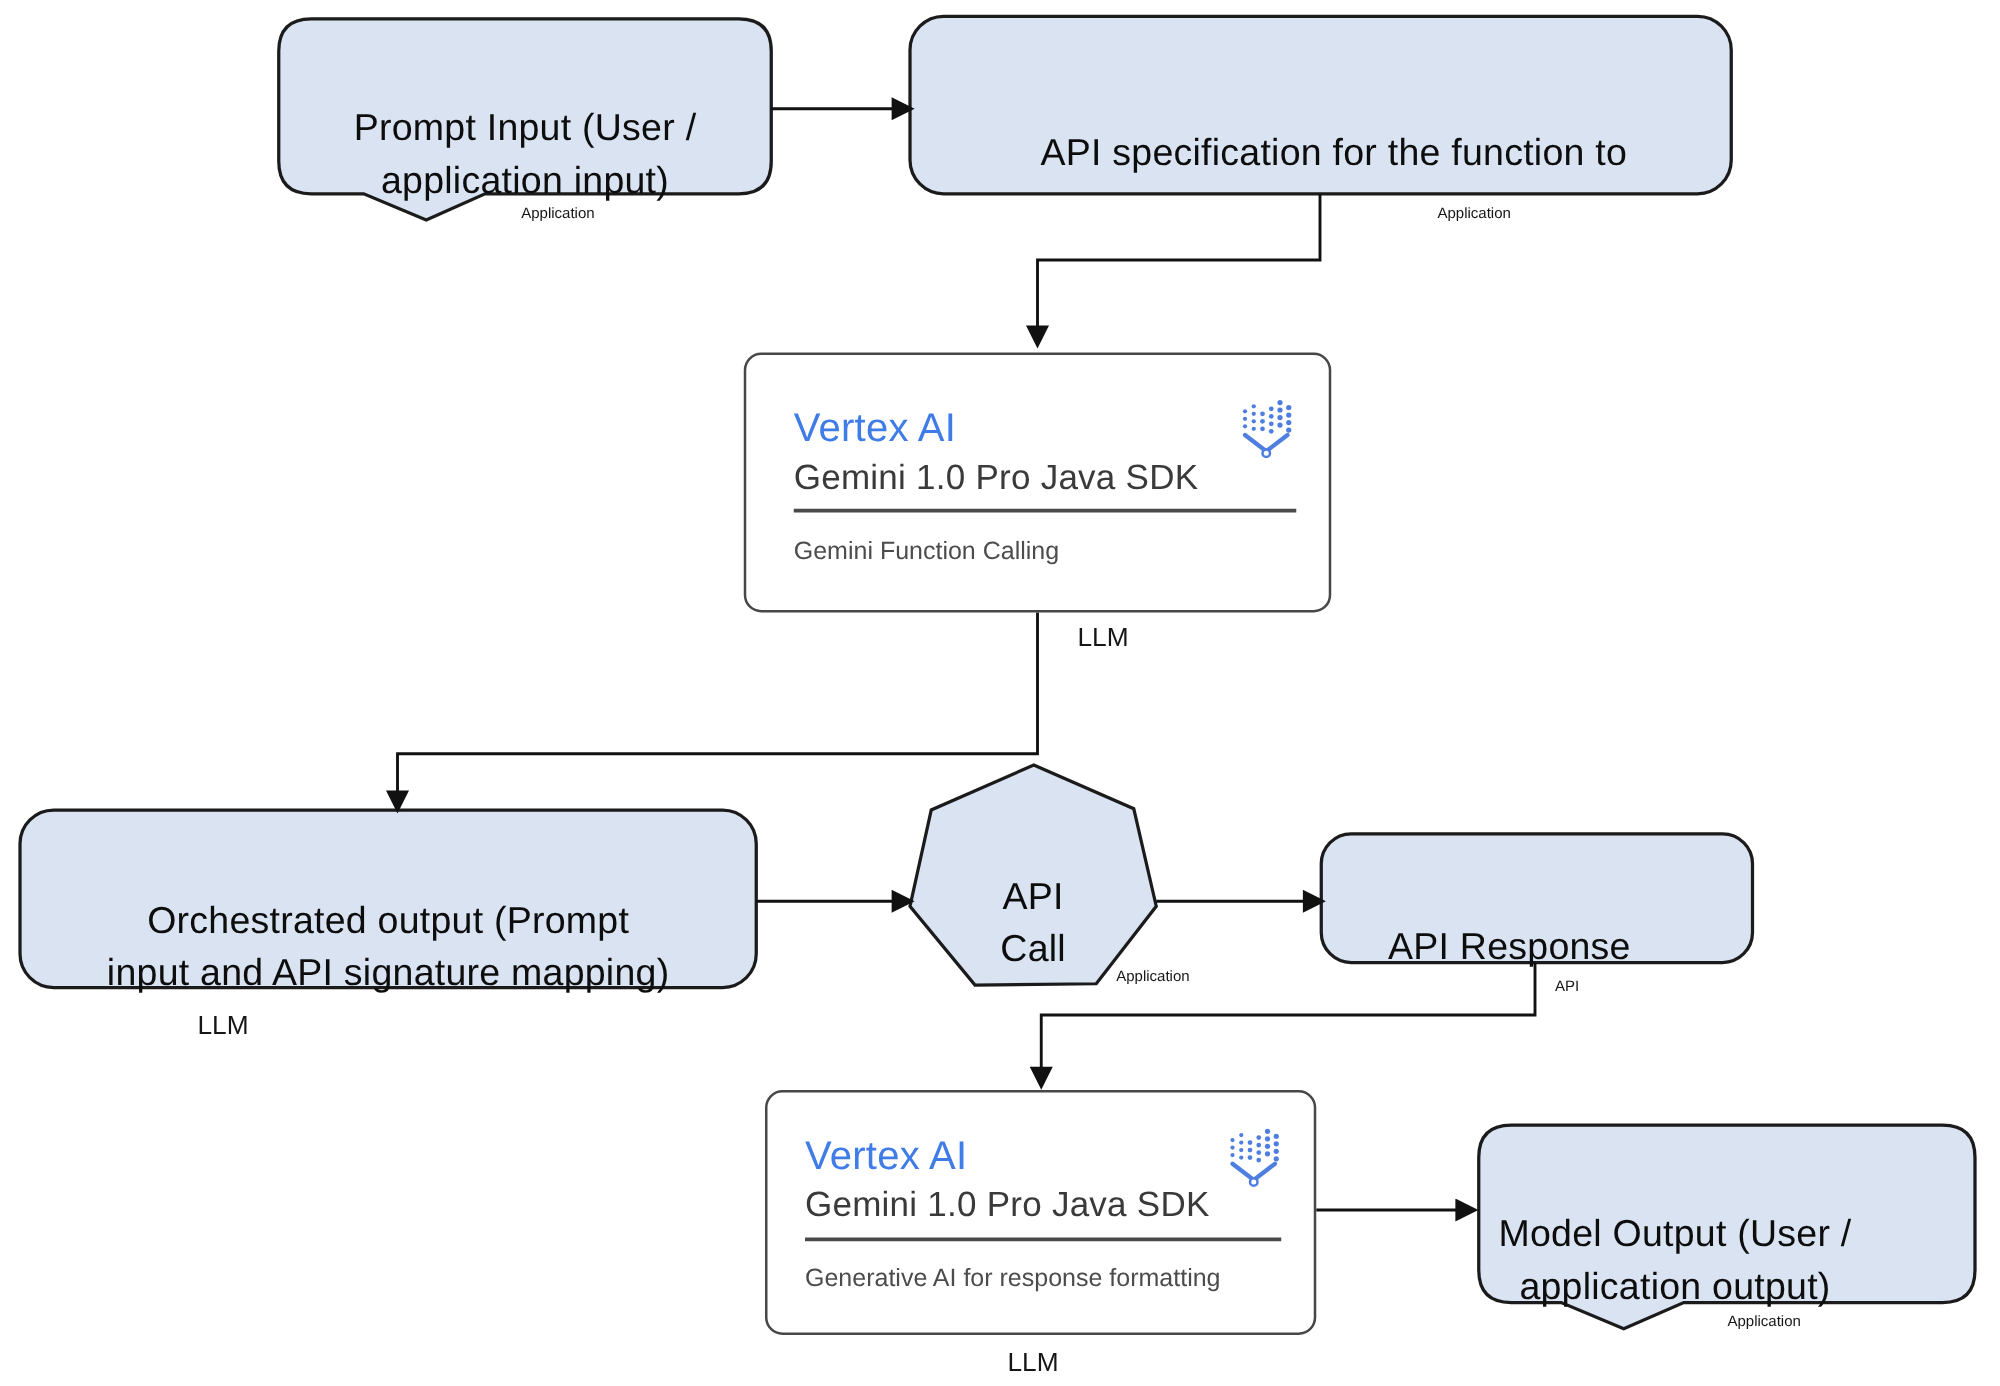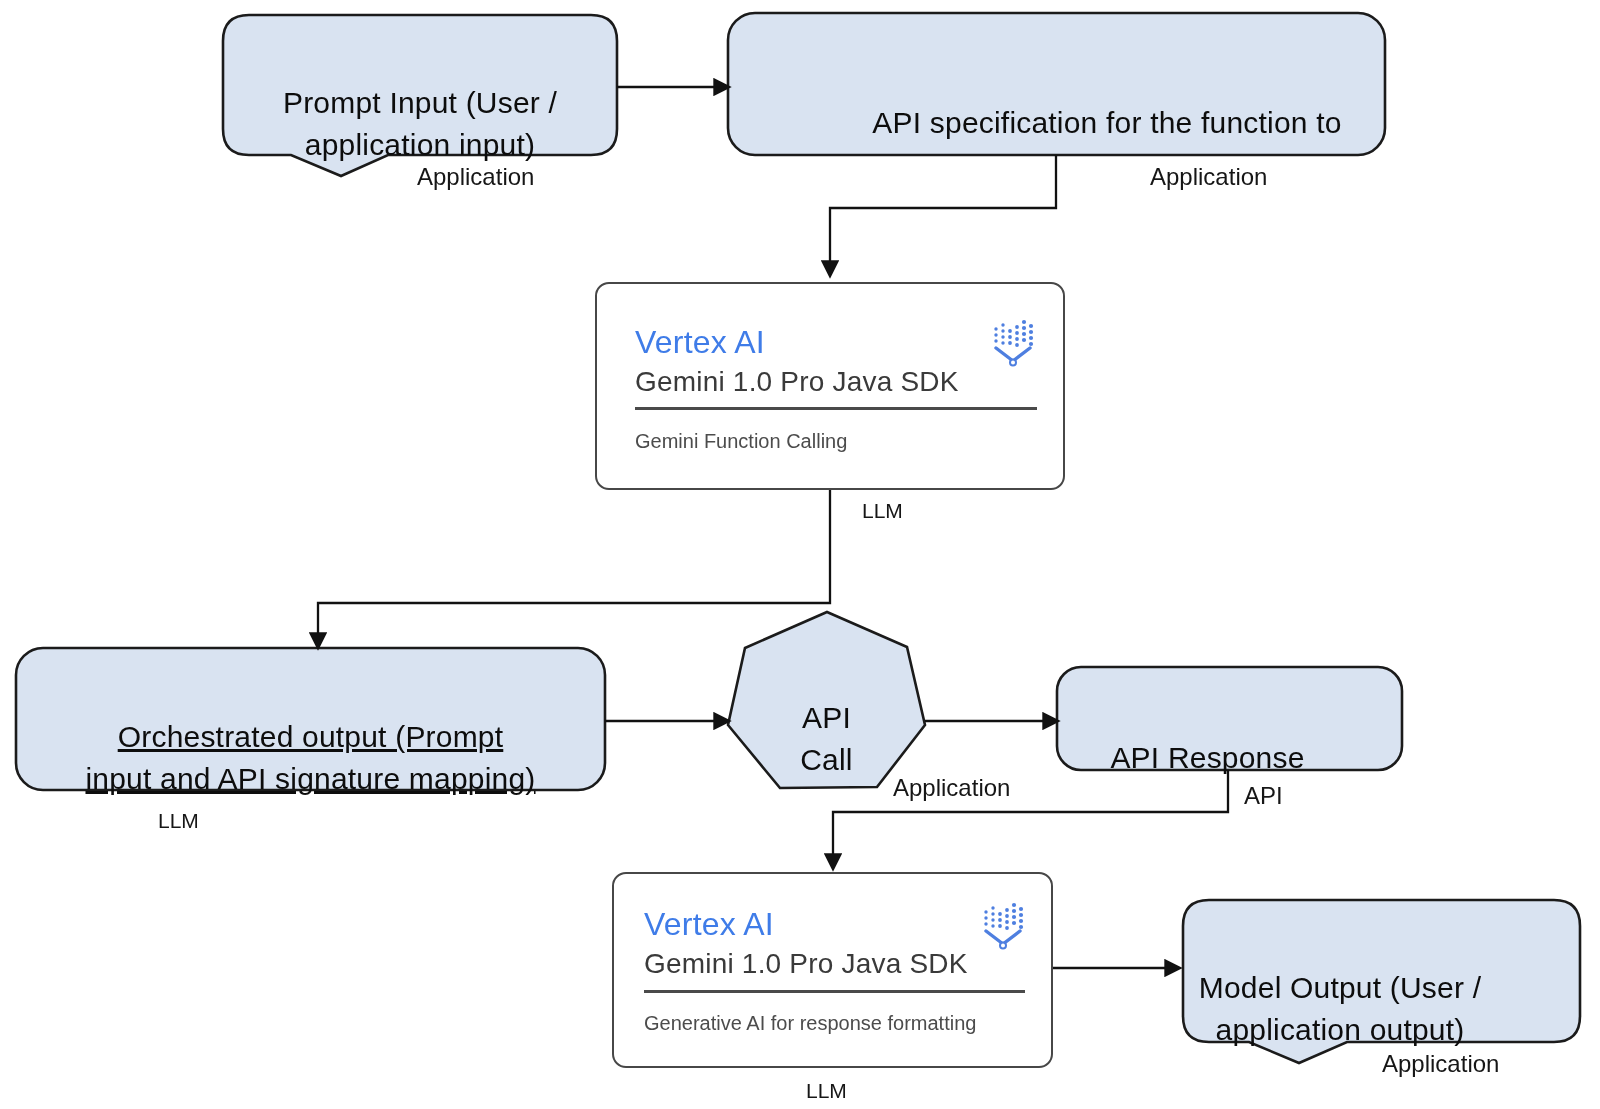--- a/index.html
+++ b/index.html
@@ -3,21 +3,21 @@
 <meta charset="utf-8">
 <style>
   html,body{margin:0;padding:0;background:#fff;}
   #canvas{position:relative;width:1600px;height:1109px;background:#ffffff;overflow:hidden;
           font-family:"Liberation Sans", sans-serif;}
   #shapes{position:absolute;left:0;top:0;width:1600px;height:1109px;}
   .overlay{position:absolute;display:flex;flex-direction:column;align-items:center;justify-content:center;
            text-align:center;pointer-events:none;margin-top:39px;}
   .node-text{font-size:30px;line-height:1.4;color:#0d0d0d;letter-spacing:.2px;}
   .node-text span{display:block;}
-  .badge{position:absolute;font-size:24px;color:#161616;white-space:nowrap;}
+  .badge{position:absolute;font-size:12px;color:#161616;white-space:nowrap;}
   .card{position:absolute;background:#ffffff;border:2px solid #474747;border-radius:14px;box-sizing:border-box;}
   .v-title{position:absolute;font-size:32px;color:#3f7ce8;letter-spacing:.2px;white-space:nowrap;}
   .v-model{position:absolute;font-size:28px;color:#3a3a3a;letter-spacing:.2px;white-space:nowrap;}
   .v-divider{position:absolute;height:3px;background:#4a4a4a;}
   .v-caption{position:absolute;font-size:20px;color:#4c4c4c;white-space:nowrap;}
   .v-icon{position:absolute;}
 </style>
 </head>
 <body>
 
@@ -50,21 +50,21 @@
     <polyline points="1228,770 1228,812 833,812 833,857" fill="none" stroke="#111111" stroke-width="2.3" marker-end="url(#arrow)"></polyline>
     <polyline points="1053,968 1168,968" fill="none" stroke="#111111" stroke-width="2.3" marker-end="url(#arrow)"></polyline>
   </svg>
 
   <div class="overlay node-text" style="left:223px;top:15px;width:394px;height:140px;">
     <span>Prompt Input (User /</span>
     <span>application input)</span>
   </div>
   <span class="badge" style="left:417px;top:163px;">Application</span>
 
-  <div class="overlay node-text" style="left:728px;top:13px;width:758px;height:142px;">
+  <div class="overlay node-text" style="left:688px;top:13px;width:758px;height:142px;">
     <span>API specification for the function to</span>
   </div>
   <span class="badge" style="left:1150px;top:163px;">Application</span>
 
   <div class="card" style="left:595px;top:282px;width:470px;height:208px;">
     <span class="v-title" style="left:38px;top:40px;">Vertex AI</span>
     <span class="v-model" style="left:38px;top:82px;">Gemini 1.0 Pro Java SDK</span>
     <div class="v-divider" style="left:38px;top:123px;width:402px;"></div>
     <span class="v-caption" style="left:38px;top:146px;">Gemini Function Calling</span>
     <svg class="v-icon" style="left:393px;top:33px;" width="46" height="50" viewBox="0 0 46 50">
@@ -91,21 +91,21 @@
           <circle cx="41" cy="15" r="2.1"></circle>
           <circle cx="41" cy="21" r="2.1"></circle>
           <circle cx="41" cy="27" r="2.1"></circle>
       </g>
       <path d="M6 31 L23 44 L40 31" fill="none" stroke="#4e7fe0" stroke-width="3.4" stroke-linecap="round" stroke-linejoin="round"></path>
       <circle cx="23" cy="45.5" r="3" fill="#ffffff" stroke="#4e7fe0" stroke-width="2"></circle>
     </svg>
   </div>
   <span class="badge" style="left:862px;top:499px;font-size:21px;">LLM</span>
 
-  <div class="overlay node-text" style="left:16px;top:648px;width:589px;height:142px;text-decoration:underline;">
+  <div class="overlay node-text" style="left:16px;top:648px;width:589px;height:142px;">
     <span>Orchestrated output (Prompt</span>
     <span>input and API signature mapping)</span>
   </div>
   <span class="badge" style="left:158px;top:809px;font-size:21px;">LLM</span>
 
   <div class="overlay node-text" style="left:728px;top:614px;width:197px;height:172px;">
     <span>API</span>
     <span>Call</span>
   </div>
   <span class="badge" style="left:893px;top:774px;">Application</span>

